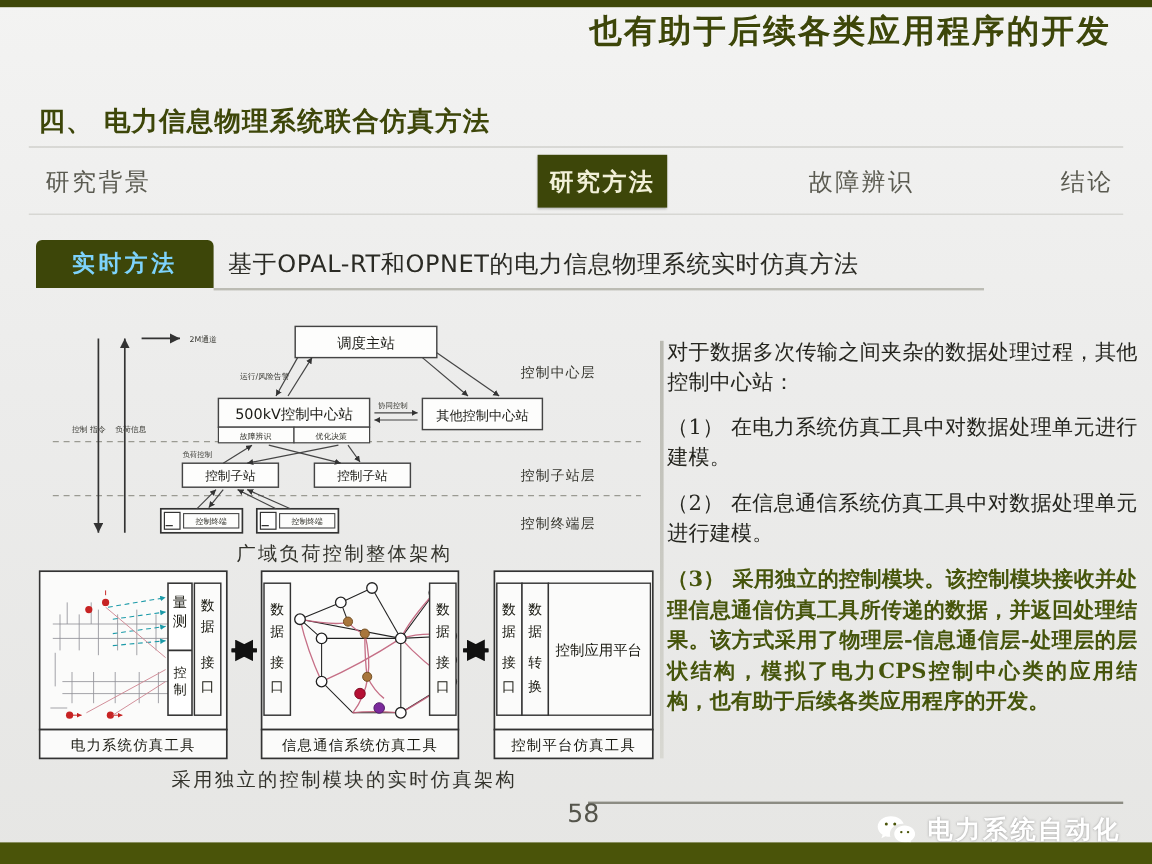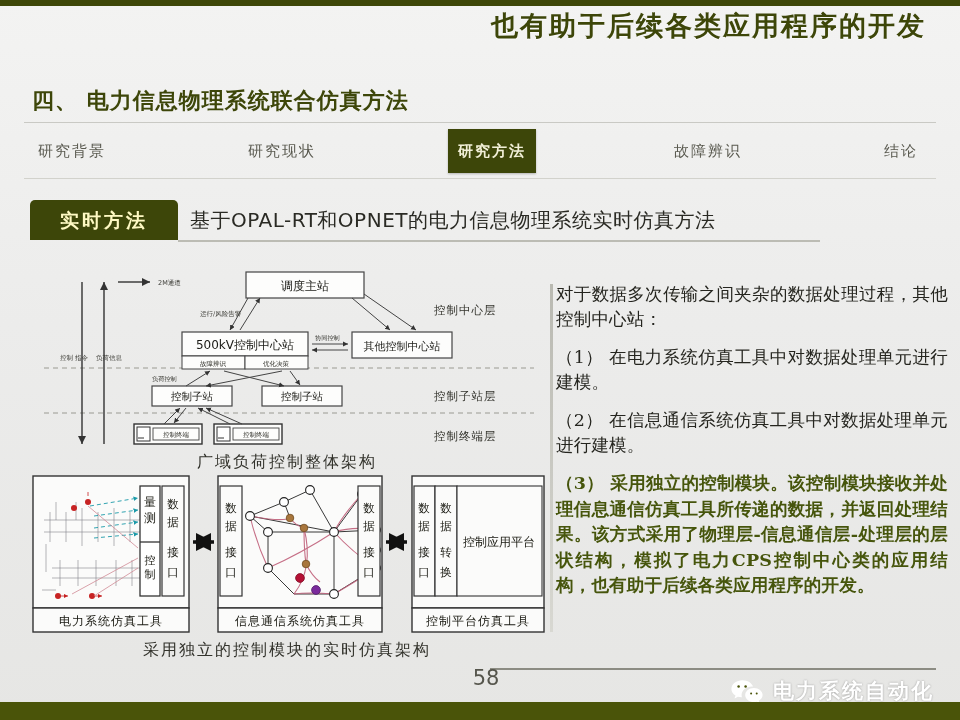--- a/index.html
+++ b/index.html
@@ -37,38 +37,38 @@
     font-size:22px;font-weight:700;color:#3d4609;letter-spacing:1px;
     font-family:"DejaVu Serif","Liberation Serif",serif;
   }
 
   
   .nav{
     position:absolute;left:24px;top:129px;width:912px;height:44px;
   }
   .nav-item{
     position:absolute;top:0;height:44px;line-height:44px;
-    font-size:15px;color:#5a5a50;letter-spacing:2px;
+    font-size:20px;color:#5a5a50;letter-spacing:2px;
     font-family:"DejaVu Serif","Liberation Serif",serif;
     padding:0 10px;white-space:nowrap;
   }
   .nav-item.active{
     background:#3d4609;color:#f2f0d8;font-weight:700;
     box-shadow:0 1px 2px rgba(0,0,0,.25);
   }
   .nav-line{
     position:absolute;left:24px;top:178px;width:912px;height:1px;background:#d2d2cc;
   }
 
   
   .sub-wrap{position:absolute;left:30px;top:200px;width:790px;height:44px;}
   .sub-tag{
     position:absolute;left:0;top:0;width:148px;height:40px;
     background:#3d4609;border-radius:5px 5px 0 0;
-    color:#fef9c3;font-size:19px;font-weight:700;letter-spacing:3px;
+    color:#7dd3fc;font-size:19px;font-weight:700;letter-spacing:3px;
     text-align:center;line-height:41px;
     font-family:"DejaVu Serif","Liberation Serif",serif;
   }
   .sub-title{
     position:absolute;left:160px;top:0;height:40px;line-height:41px;
     font-size:20px;color:#2a2a24;letter-spacing:.5px;
     font-family:"DejaVu Sans","Liberation Sans",sans-serif;
   }
   .sub-rule{
     position:absolute;left:148px;top:40px;width:642px;height:2px;
@@ -134,21 +134,20 @@
 
   <div class="band-top"></div>
 
   <div class="deck-title">也有助于后续各类应用程序的开发</div>
 
   <div class="section-heading">四、 电力信息物理系统联合仿真方法</div>
   <div class="section-line"></div>
 
   <div class="nav">
     <div class="nav-item" style="left:4px;">研究背景</div>
-    <div class="nav-item" style="left:214px;">研究现状</div>
     <div class="nav-item active" style="left:424px;text-align:right;">研究方法</div>
     <div class="nav-item" style="left:640px;">故障辨识</div>
     <div class="nav-item" style="left:850px;">结论</div>
   </div>
   <div class="nav-line"></div>
 
   <div class="sub-wrap">
     <div class="sub-tag">实时方法</div>
     <div class="sub-title">基于OPAL-RT和OPNET的电力信息物理系统实时仿真方法</div>
     <div class="sub-rule"></div>

